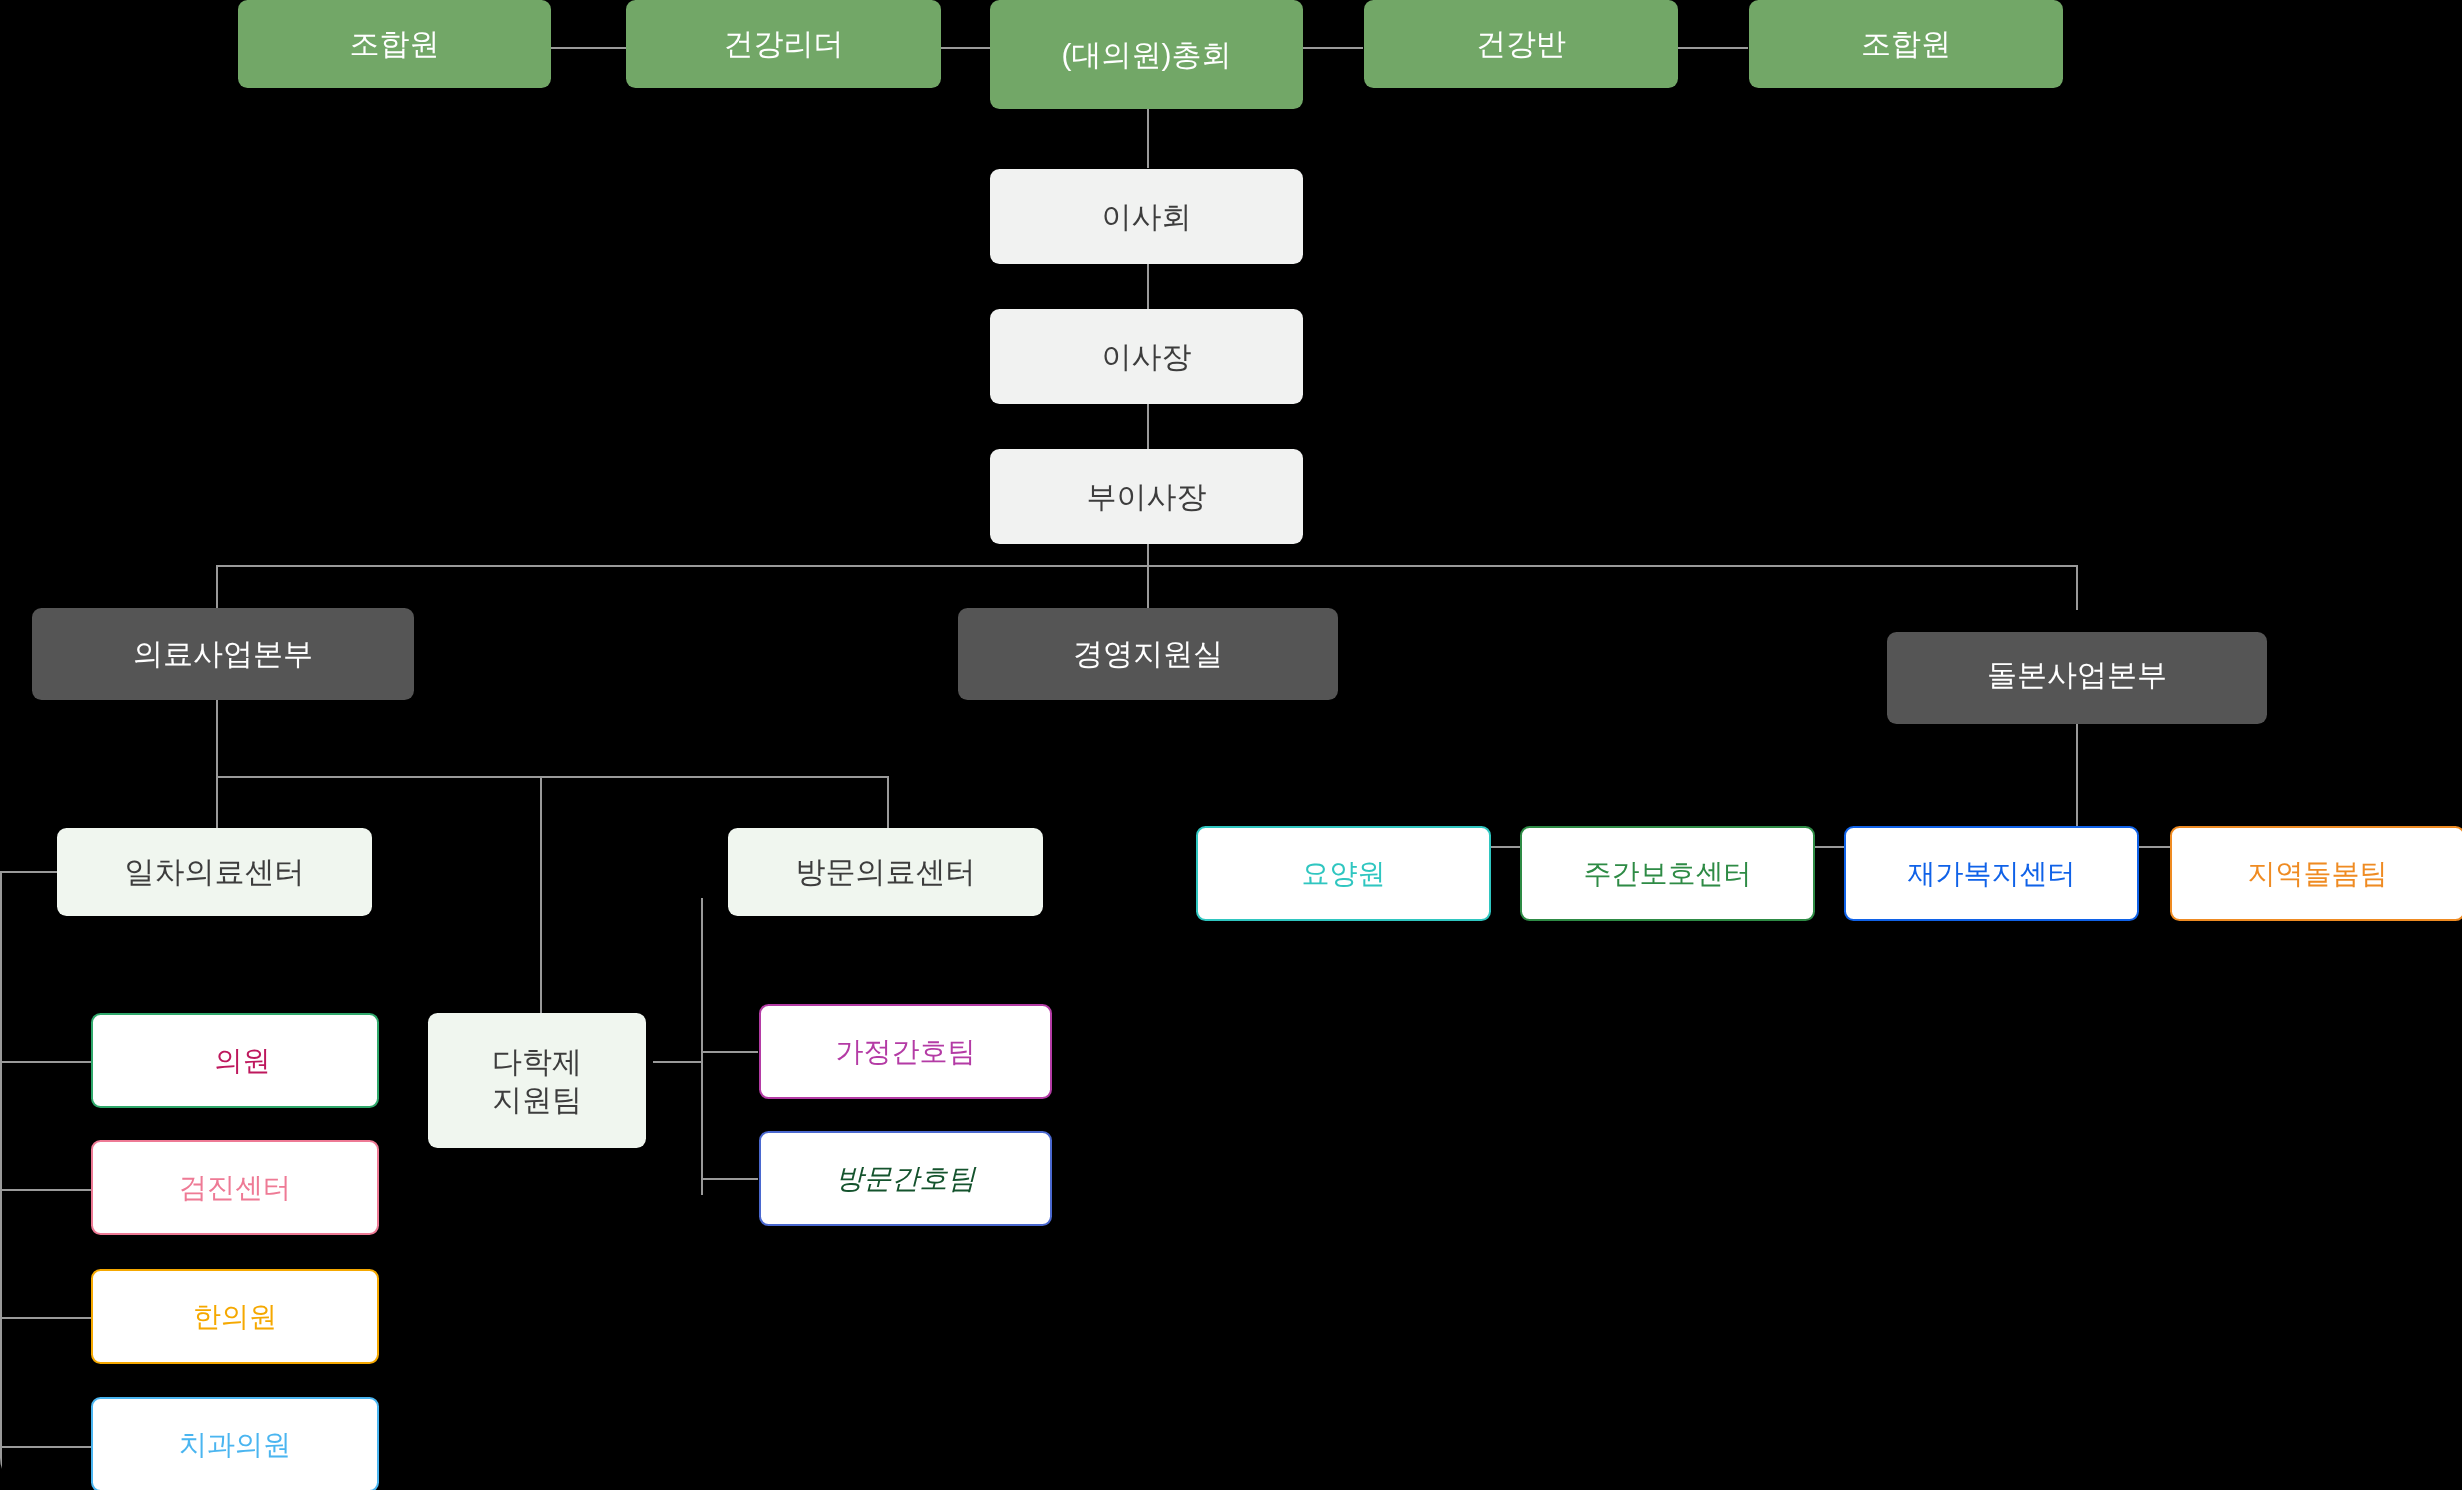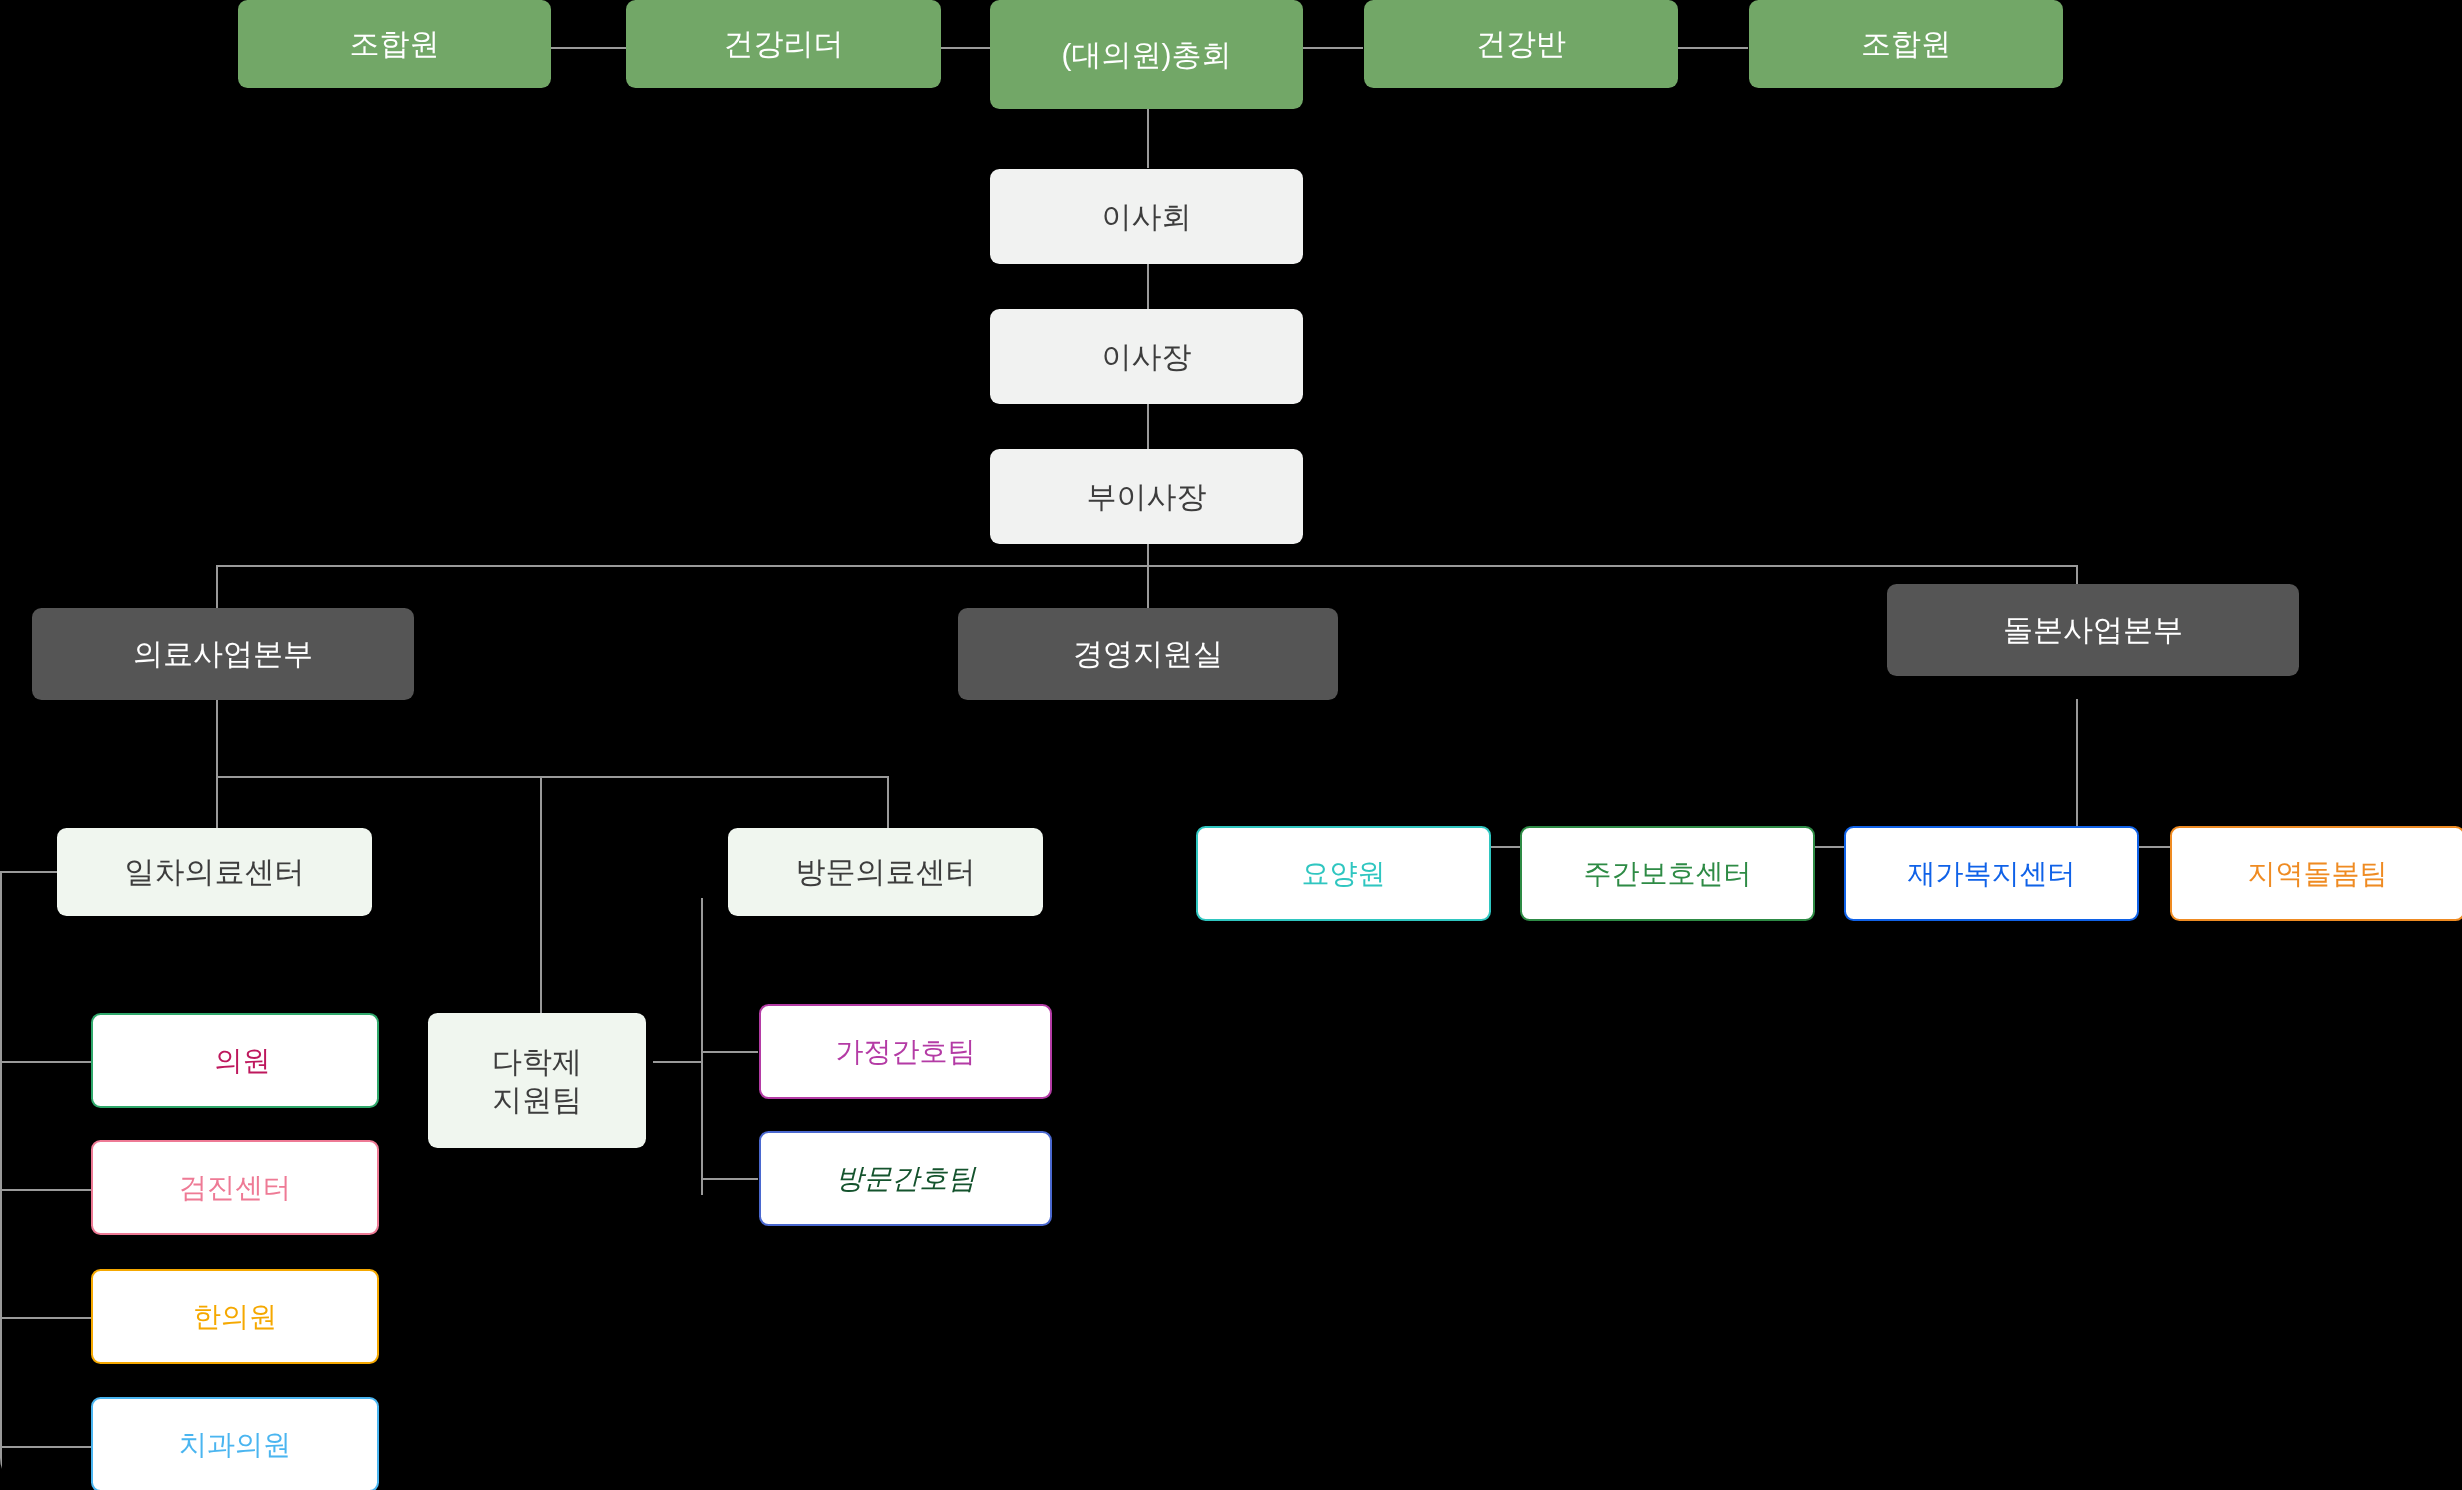--- a/index.html
+++ b/index.html
@@ -122,21 +122,21 @@
   <div class="node n-green" style="left:990px;top:0px;width:313px;height:109px;">(대의원)총회</div>
   <div class="node n-green" style="left:1364px;top:0px;width:314px;height:88px;">건강반</div>
   <div class="node n-green" style="left:1749px;top:0px;width:314px;height:88px;">조합원</div>
 
   <div class="node n-gray-light" style="left:990px;top:169px;width:313px;height:95px;">이사회</div>
   <div class="node n-gray-light" style="left:990px;top:309px;width:313px;height:95px;">이사장</div>
   <div class="node n-gray-light" style="left:990px;top:449px;width:313px;height:95px;text-align:right;">부이사장</div>
 
   <div class="node n-gray-dark" style="left:32px;top:608px;width:382px;height:92px;">의료사업본부</div>
   <div class="node n-gray-dark" style="left:958px;top:608px;width:380px;height:92px;">경영지원실</div>
-  <div class="node n-gray-dark" style="left:1887px;top:584px;width:412px;height:92px;">돌본사업본부</div>
+  <div class="node n-gray-dark" style="left:1887px;top:632px;width:380px;height:92px;font-family:Liberation Mono, monospace;">돌본사업본부</div>
 
   <div class="node n-pale" style="left:57px;top:828px;width:315px;height:88px;">일차의료센터</div>
   <div class="node n-pale" style="left:428px;top:1013px;width:218px;height:135px;">다학제
 지원팀</div>
   <div class="node n-pale" style="left:728px;top:828px;width:315px;height:88px;">방문의료센터</div>
 
   <div class="node n-outline" style="left:91px;top:1013px;width:288px;height:95px;border-color:#2fa86b;color:#be185d;padding-left:15px;">의원</div>
   <div class="node n-outline" style="left:91px;top:1140px;width:288px;height:95px;border-color:#ee7a95;color:#ee7a95;">검진센터</div>
   <div class="node n-outline" style="left:91px;top:1269px;width:288px;height:95px;border-color:#f5a800;color:#f5a800;">한의원</div>
   <div class="node n-outline" style="left:91px;top:1397px;width:288px;height:95px;border-color:#4ab5f0;color:#4ab5f0;">치과의원</div>

